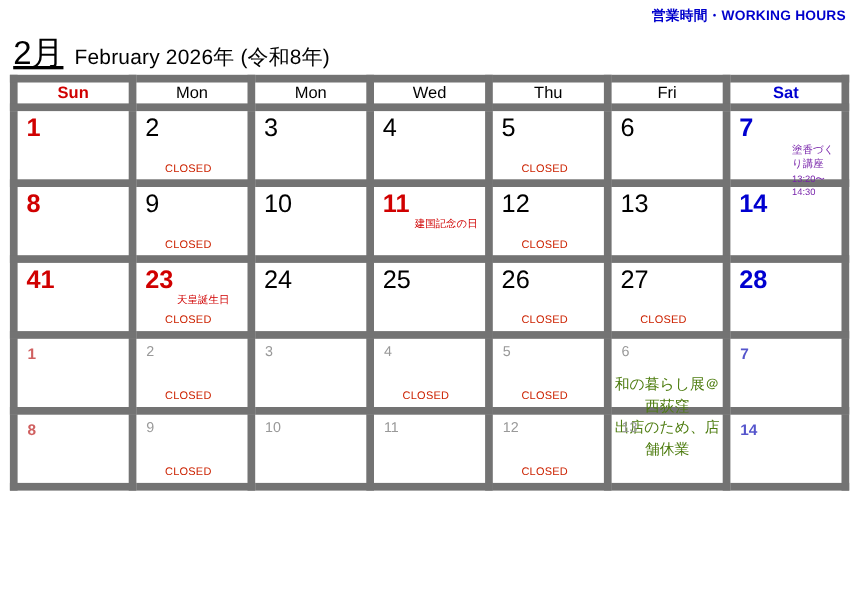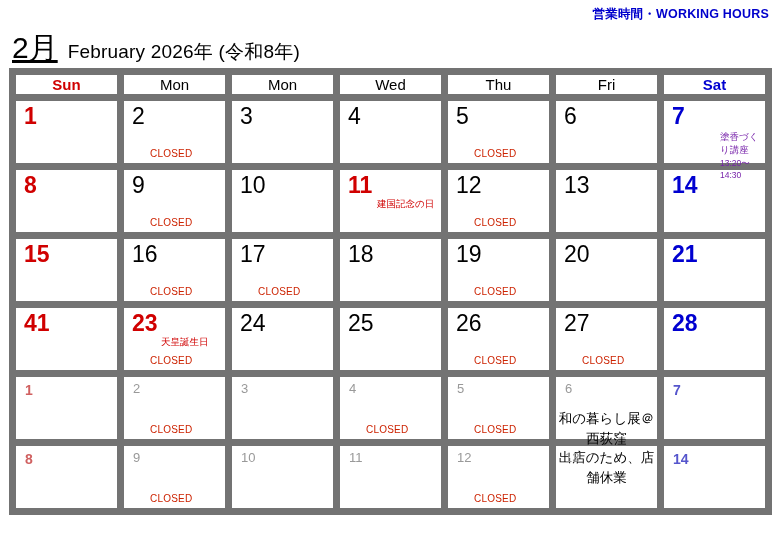--- a/index.html
+++ b/index.html
@@ -133,21 +133,21 @@
     font-size: 9.5px;
     color: #7722aa;
     line-height: 1.35;
     margin-left: 48px;
   }
   .note-purple .l2 { font-size: 8.5px; }
 
   .event-span {
     position: absolute;
     font-size: 13.5px;
-    color: #000000;
+    color: #4d7c0f;
     line-height: 1.45;
     text-align: center;
     width: 100%;
     left: 0;
     top: 32px;
   }
 </style>
 </head>
 <body>
 
@@ -227,46 +227,20 @@
           <span class="closed">CLOSED</span>
         </td>
         <td>
           <span class="daynum">13</span>
         </td>
         <td>
           <span class="daynum sat">14</span>
         </td>
       </tr>
 
-      <tr>
-        <td>
-          <span class="daynum sun">15</span>
-        </td>
-        <td>
-          <span class="daynum">16</span>
-          <span class="closed">CLOSED</span>
-        </td>
-        <td>
-          <span class="daynum">17</span>
-          <span class="closed">CLOSED</span>
-        </td>
-        <td>
-          <span class="daynum">18</span>
-        </td>
-        <td>
-          <span class="daynum">19</span>
-          <span class="closed">CLOSED</span>
-        </td>
-        <td>
-          <span class="daynum">20</span>
-        </td>
-        <td>
-          <span class="daynum sat">21</span>
-        </td>
-      </tr>
 
       <tr>
         <td>
           <span class="daynum sun">41</span>
         </td>
         <td>
           <span class="daynum hol">23</span>
           <span class="holname">天皇誕生日</span>
           <span class="closed">CLOSED</span>
         </td>

